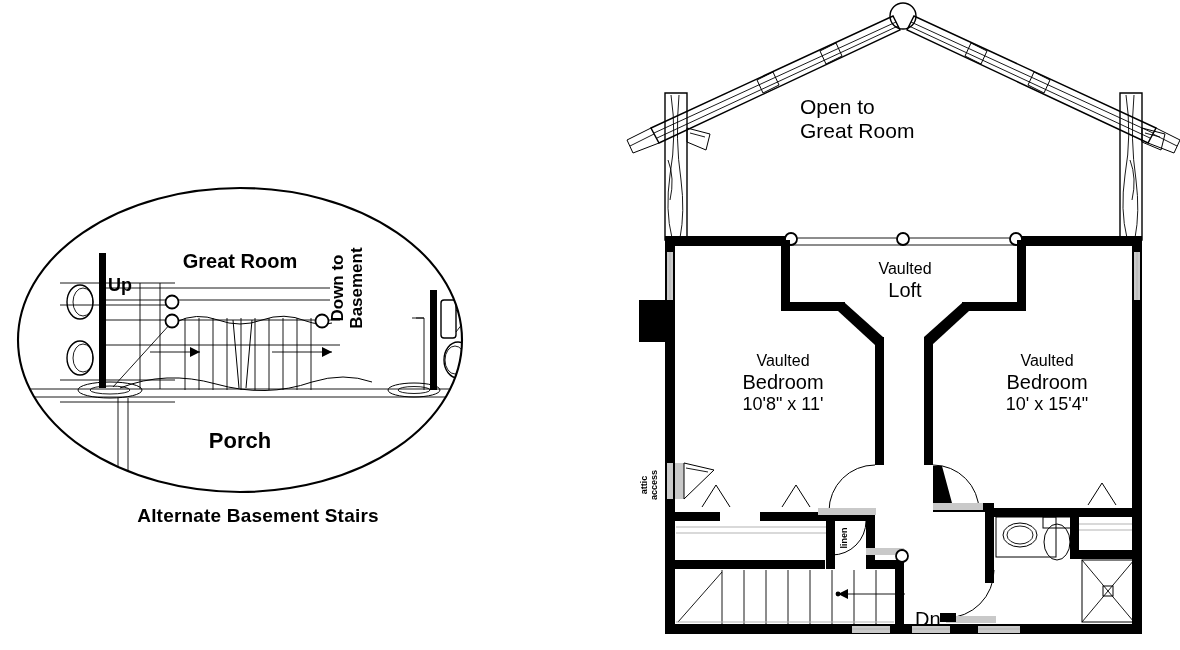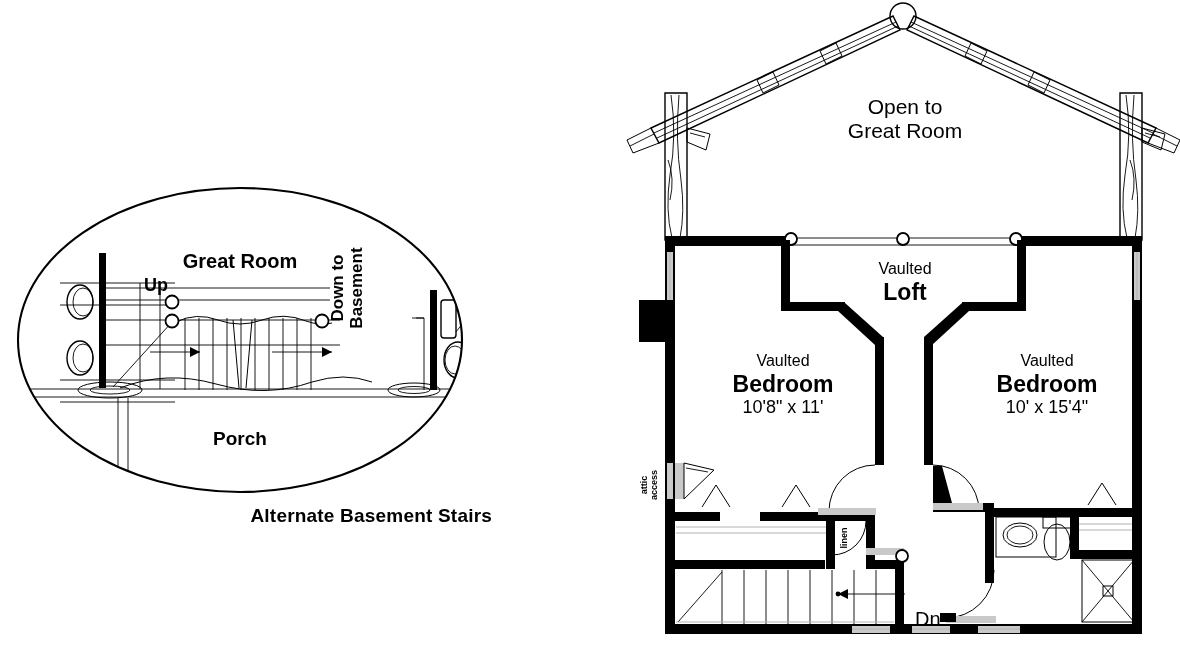--- a/index.html
+++ b/index.html
@@ -6,45 +6,45 @@
   html,body{margin:0;padding:0;background:#ffffff;}
   body{
     width:1180px;height:650px;
     font-family:"Liberation Sans","DejaVu Sans",sans-serif;
     color:#000;overflow:hidden;position:relative;
   }
   #stage{position:relative;width:1180px;height:650px;background:#fff;}
 
   
   .abs{position:absolute;}
-  .lbl{position:absolute;text-align:right;line-height:1.16;white-space:nowrap;}
+  .lbl{position:absolute;text-align:left;line-height:1.16;white-space:nowrap;}
   .vert-ccw{transform-origin:50% 50%;transform:rotate(-90deg);}
 
   
   svg{position:absolute;left:0;top:0;overflow:visible;}
   .wall{fill:#000;}
   .thin{fill:none;stroke:#000;stroke-width:1.4;}
   .thin2{fill:none;stroke:#000;stroke-width:1;}
   .hair{fill:none;stroke:#000;stroke-width:.9;}
   .gray{fill:#c9c9c9;}
   .grayline{fill:none;stroke:#b3b3b3;stroke-width:1;}
   .white{fill:#fff;}
   .post{fill:#fff;stroke:#000;stroke-width:1.8;}
   .ovaloutline{fill:none;stroke:#000;stroke-width:2.1;}
 
   
   .t-open    {font-size:21px;font-weight:400;}
   .t-vaulted {font-size:16px;font-weight:400;}
-  .t-room    {font-size:23px;font-weight:700;}
+  .t-room    {font-size:20px;font-weight:400;}
   .t-dim     {font-size:18px;font-weight:400;}
   .t-dn      {font-size:20px;font-weight:400;}
   .t-tiny    {font-size:9px;font-weight:700;}
   .t-great   {font-size:20px;font-weight:700;}
   .t-up      {font-size:18px;font-weight:700;}
-  .t-porch   {font-size:19px;font-weight:700;}
+  .t-porch   {font-size:22px;font-weight:700;}
   .t-caption {font-size:19px;font-weight:700;letter-spacing:.2px;}
   .t-dtb     {font-size:17px;font-weight:700;}
 </style>
 </head>
 <body>
 
 <div id="stage">
 
   <svg width="1180" height="650">
     <g>
@@ -147,21 +147,21 @@
 
   <div class="abs vert-ccw" style="left:278px;top:268px;width:140px;height:40px;">
     <div class="t-dtb" style="text-align:center;line-height:1.12;">
       <div>Down to</div>
       <div>Basement</div>
     </div>
   </div>
 
   <div class="lbl t-porch" style="left:0;top:428px;width:480px;text-align:center;">Porch</div>
 
-  <div class="lbl t-caption" style="left:0;top:505px;width:492px;">Alternate Basement Stairs</div>
+  <div class="lbl t-caption" style="left:12px;top:505px;width:492px;text-align:center;">Alternate Basement Stairs</div>
 
   <svg width="1180" height="650">
 
     <g>
 
       <g>
         <path class="thin" d="M651 128 L893 16 L900 30 L659 143 Z" fill="#fff"></path>
         <path class="hair" d="M654 133 L896 22"></path>
         <path class="hair" d="M657 138 L898 26"></path>
 
@@ -367,21 +367,21 @@
 
       <g>
         <rect class="thin2" x="1082" y="560" width="52" height="62" fill="#fff"></rect>
         <line class="hair" x1="1082" y1="560" x2="1134" y2="622"></line>
         <line class="hair" x1="1134" y1="560" x2="1082" y2="622"></line>
         <rect class="thin2" x="1103" y="586" width="10" height="10" fill="#fff"></rect>
       </g>
     </g>
   </svg>
 
-  <div class="lbl t-open" style="left:800px;top:95px;width:210px;text-align:center;">
+  <div class="lbl t-open" style="left:800px;top:95px;width:210px;text-align:left;">
     <div>Open to</div>
     <div>Great Room</div>
   </div>
 
   <div class="lbl" style="left:805px;top:260px;width:200px;text-align:center;">
     <div class="t-vaulted">Vaulted</div>
     <div class="t-room">Loft</div>
   </div>
 
   <div class="lbl" style="left:688px;top:352px;width:190px;text-align:center;">

